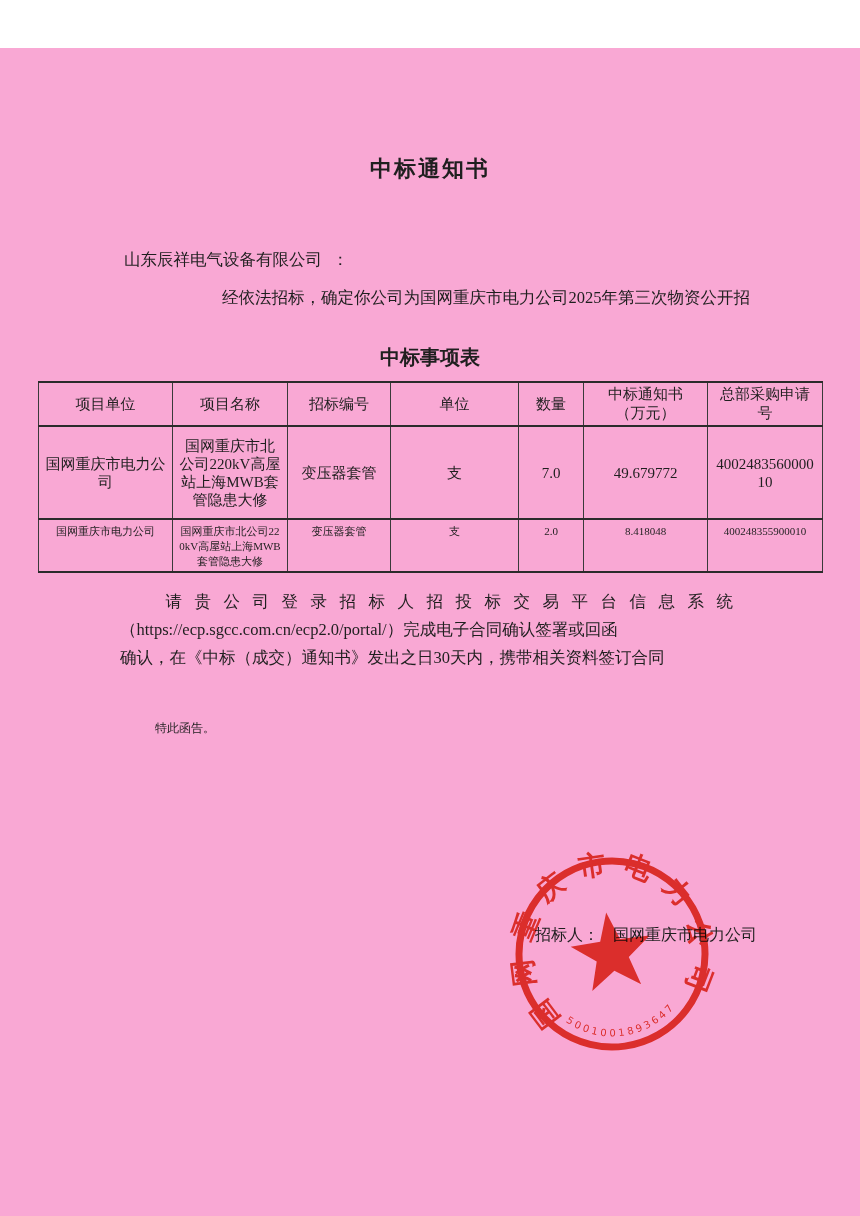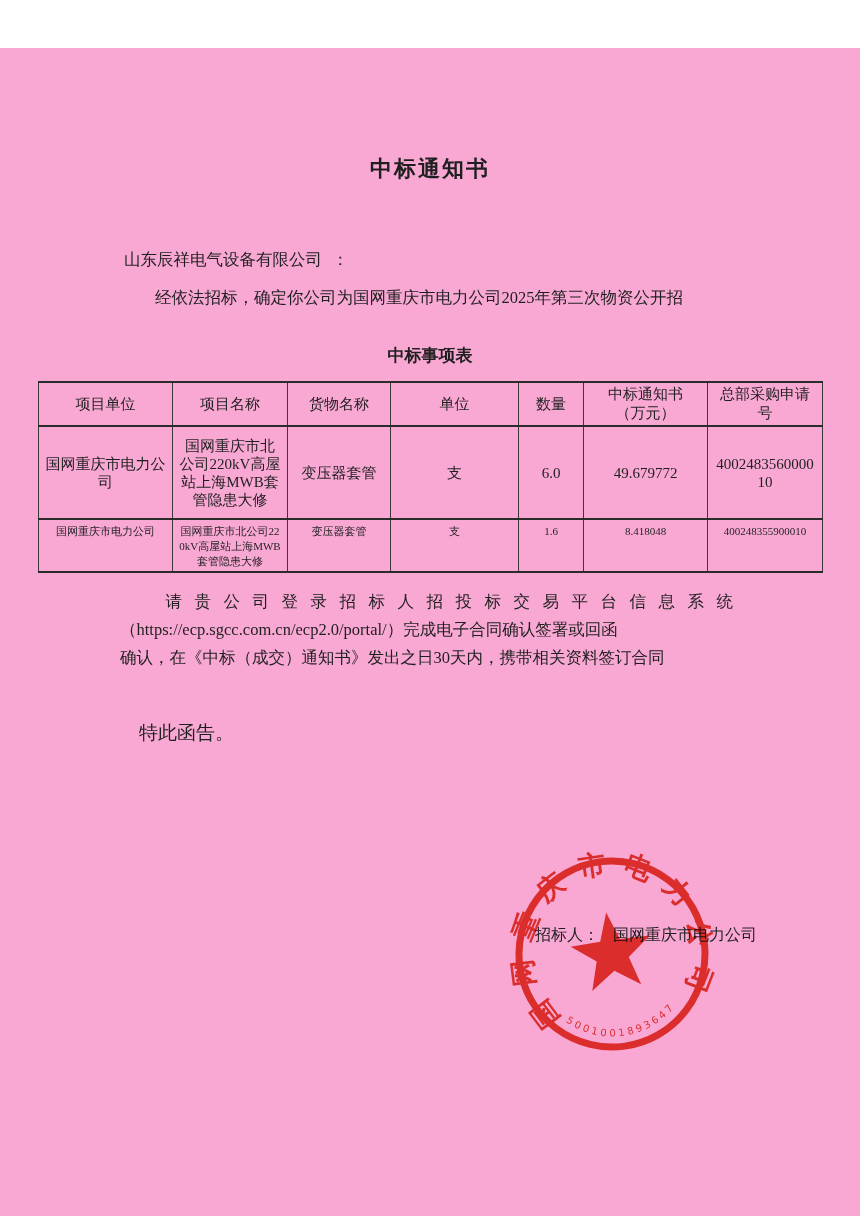--- a/index.html
+++ b/index.html
@@ -15,26 +15,26 @@
     position: absolute; top: 106px; left: 0; width: 860px;
     text-align: center; font-size: 22px; font-weight: bold; letter-spacing: 2px;
   }
   .recipient {
     position: absolute; top: 201px; left: 124px;
     font-size: 16.5px;
     font-family: Liberation Mono, monospace;
   }
   .intro {
     position: absolute; top: 236px; left: 120px; width: 630px;
-    font-size: 16.5px; line-height: 28px;
+    font-size: 16.5px; line-height: 28px; text-align: right;
   }
   .intro .line1 { text-indent: 35px; }
   .table-title {
     position: absolute; top: 296px; left: 0; width: 860px;
-    text-align: center; font-size: 17px; font-weight: bold;
+    text-align: center; font-size: 20px; font-weight: bold;
   }
 
   table.award {
     position: absolute; top: 333px; left: 38px;
     width: 784px; border-collapse: collapse; table-layout: fixed;
     border-top: 2px solid #2b2b2b; border-bottom: 2px solid #2b2b2b;
     border-left: 1px solid #3a3a3a; border-right: 1px solid #3a3a3a;
   }
   table.award td {
     border-left: 1px solid #3a3a3a; border-right: 1px solid #3a3a3a;
@@ -44,21 +44,21 @@
   tr.hdr td { height: 35px; font-size: 15px; white-space: pre-line; border-bottom: 2px solid #2b2b2b; }
   tr.row1 td { height: 87px; font-size: 15px; line-height: 18px; border-bottom: 2px solid #2b2b2b; word-break: break-all; }
   tr.row2 td { height: 43px; font-size: 11px; line-height: 15px; vertical-align: top; padding-top: 4px; word-break: break-all; }
 
   .notice {
     position: absolute; top: 540px; left: 120px; width: 636px;
     font-size: 16.5px; line-height: 28px;
   }
   .notice .spread { text-indent: 35px; letter-spacing: 12.5px; white-space: nowrap; text-align: center; }
   .closing {
-    position: absolute; top: 672px; left: 139px; font-size: 19px;
+    position: absolute; top: 672px; left: 155px; font-size: 12px;
   }
 
   .signature {
     position: absolute; top: 877px; left: 535px;
     font-size: 16px; white-space: nowrap;
   }
   .signature .sig-label { margin-right: 14px; }
 
   .seal {
     position: absolute; left: 507px; top: 801px;
@@ -90,42 +90,42 @@
         <col style="width:103px">
       <col style="width:128px">
         <col style="width:65px">
         <col style="width:124px">
         <col style="width:115px">
     </colgroup>
     <tbody>
       <tr class="hdr">
         <td>项目单位</td>
         <td>项目名称</td>
-        <td>货物名称</td>
+        <td>招标编号</td>
         <td>单位</td>
         <td>数量</td>
         <td>中标通知书
 （万元）</td>
         <td>总部采购申请号</td>
       </tr>
       <tr class="row1">
         <td>国网重庆市电力公司</td>
         <td>国网重庆市北公司220kV高屋站上海MWB套管隐患大修</td>
         <td>变压器套管</td>
         <td>支</td>
-        <td>6.0</td>
+        <td>7.0</td>
         <td>49.679772</td>
         <td>400248356000010</td>
       </tr>
       <tr class="row2">
         <td>国网重庆市电力公司</td>
         <td>国网重庆市北公司220kV高屋站上海MWB套管隐患大修</td>
         <td>变压器套管</td>
         <td>支</td>
-        <td>1.6</td>
+        <td>2.0</td>
         <td>8.418048</td>
         <td>400248355900010</td>
       </tr>
     </tbody>
   </table>
 
   <div class="notice">
     <div class="spread">请贵公司登录招标人招投标交易平台信息系统</div>
     <div>（https://ecp.sgcc.com.cn/ecp2.0/portal/）完成电子合同确认签署或回函</div>
     <div>确认，在《中标（成交）通知书》发出之日30天内，携带相关资料签订合同</div>

